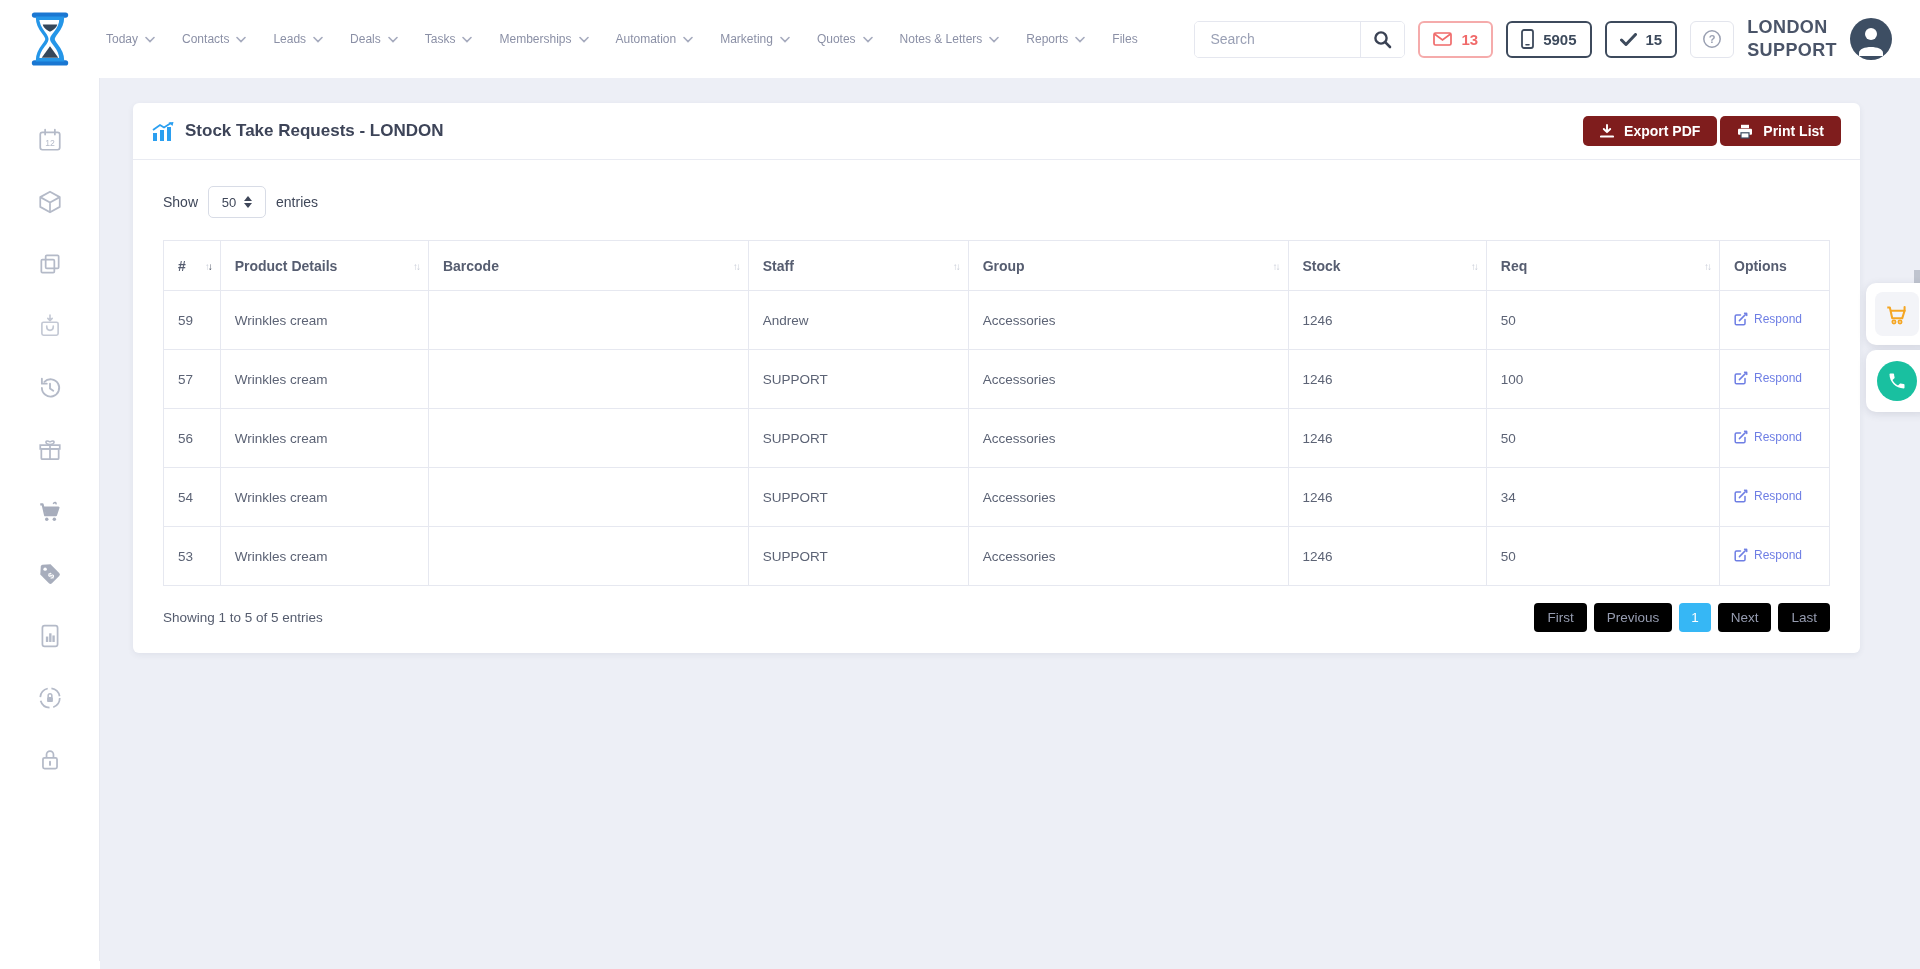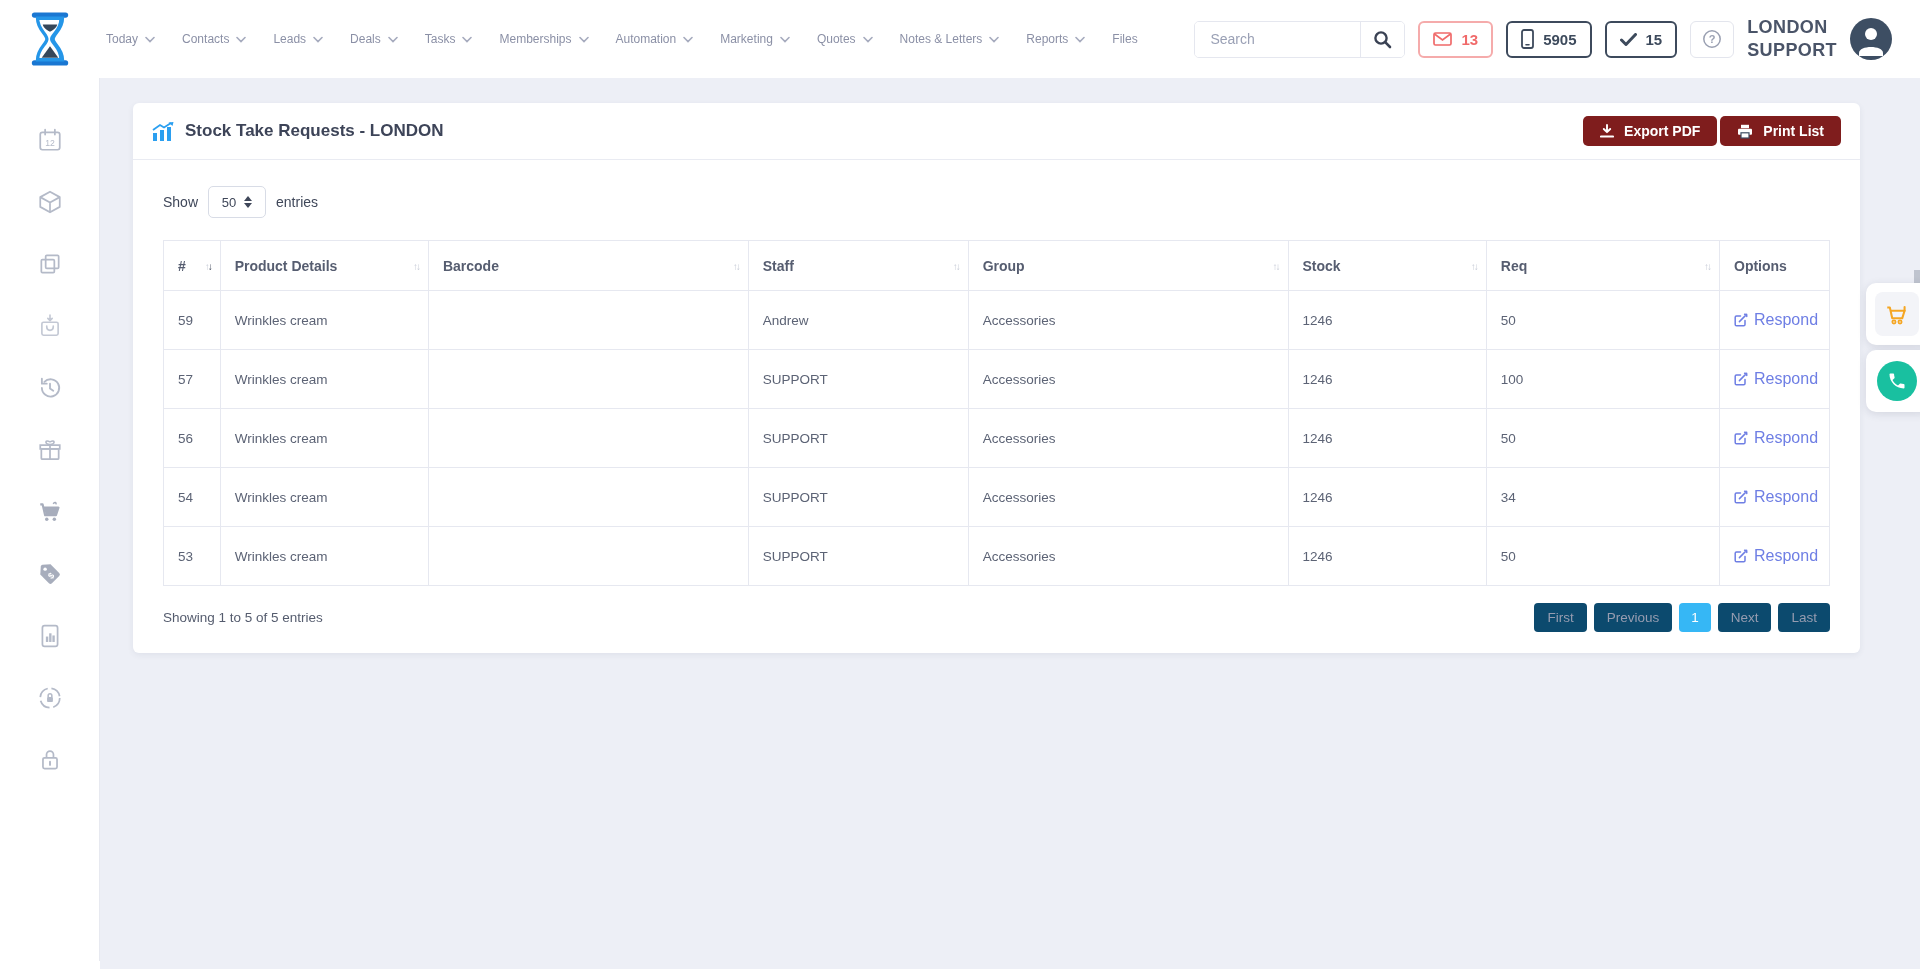--- a/index.html
+++ b/index.html
@@ -103,27 +103,27 @@
     position:relative; background:#fff;
   }
   table.data td { height:59px; font-size:13.5px; color:#5c6375; background:#fff; }
   .sort {
     position:absolute; right:9px; top:50%; transform:translateY(-50%);
     font-size:10px; letter-spacing:-2px; color:#c6cad6; font-weight:400;
   }
   .sort .s-active { color:#3f4759; font-weight:700; }
   .respond {
     color:#6e7ee4; display:inline-flex; align-items:center; gap:6px;
-    cursor:pointer; text-decoration:none; font-size:16px;
+    cursor:pointer; text-decoration:none; font-size:12px;
   }
   .table-footer { display:flex; align-items:center; padding:17px 0 21px 0; }
   .info { font-size:13.5px; color:#555c6e; }
   .pagination { margin-left:auto; display:flex; gap:7px; }
   .page-btn {
-    background:#0c4a6e; color:#969cb0; border-radius:4px; font-size:13.5px;
+    background:#000000; color:#969cb0; border-radius:4px; font-size:13.5px;
     padding:7px 13px; cursor:pointer; user-select:none;
   }
   .page-btn.active { background:#36b7f5; color:#fff; padding:7px 12px; }
   
   .float-card {
     position:absolute; right:-12px; width:66px; background:#fff; border-radius:10px;
     box-shadow:0 2px 8px rgba(40,50,80,.13); padding:9px; z-index:30;
   }
   .float-cart { top:283px; }
   .float-phone { top:350px; }

